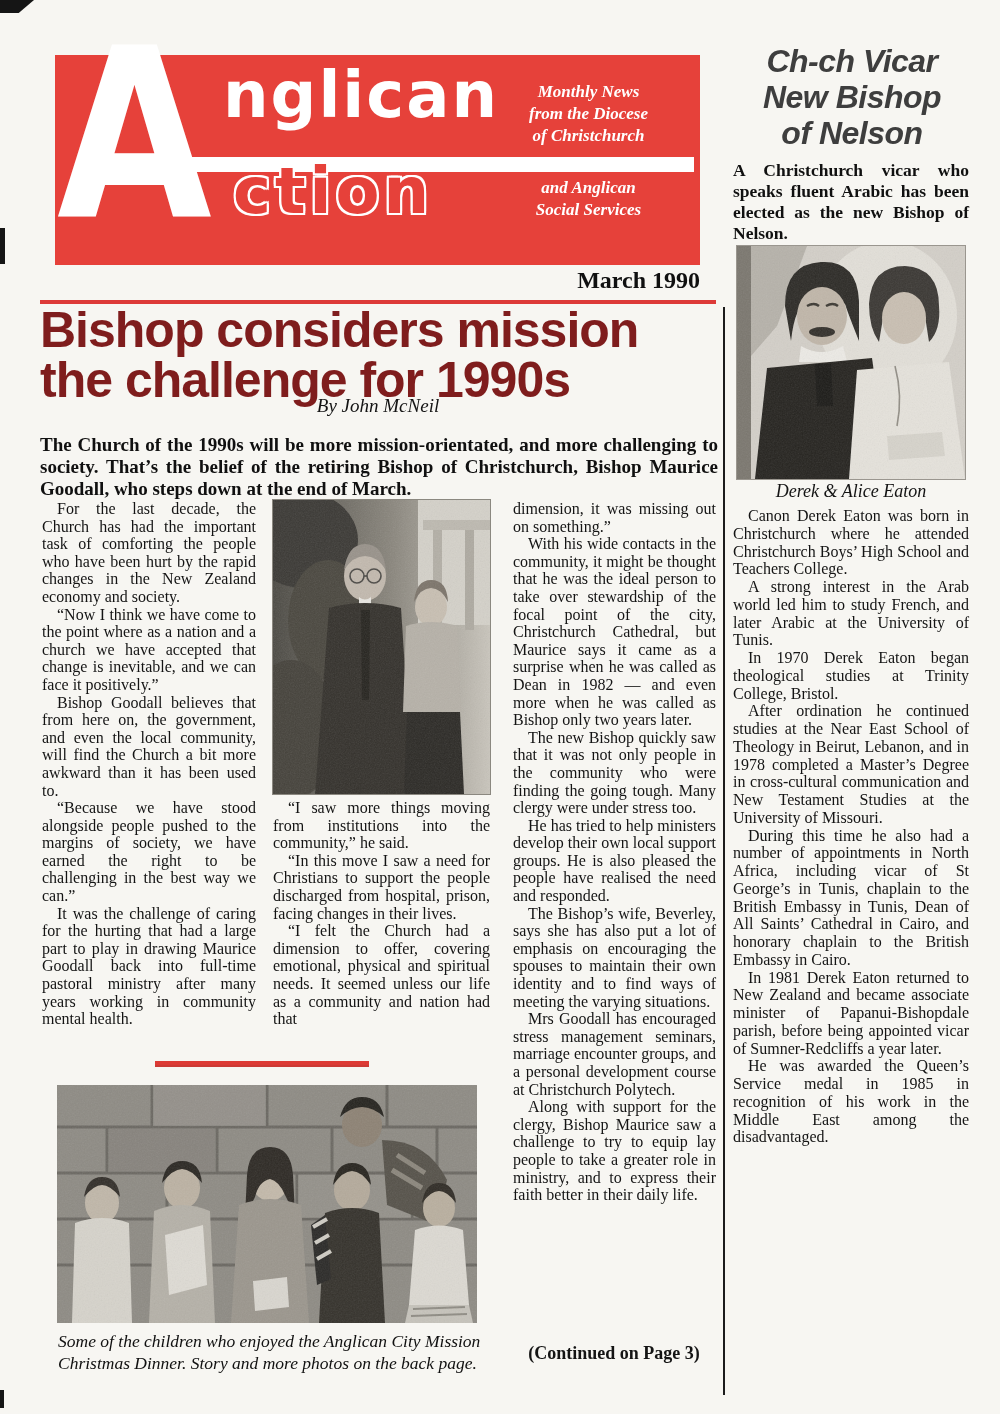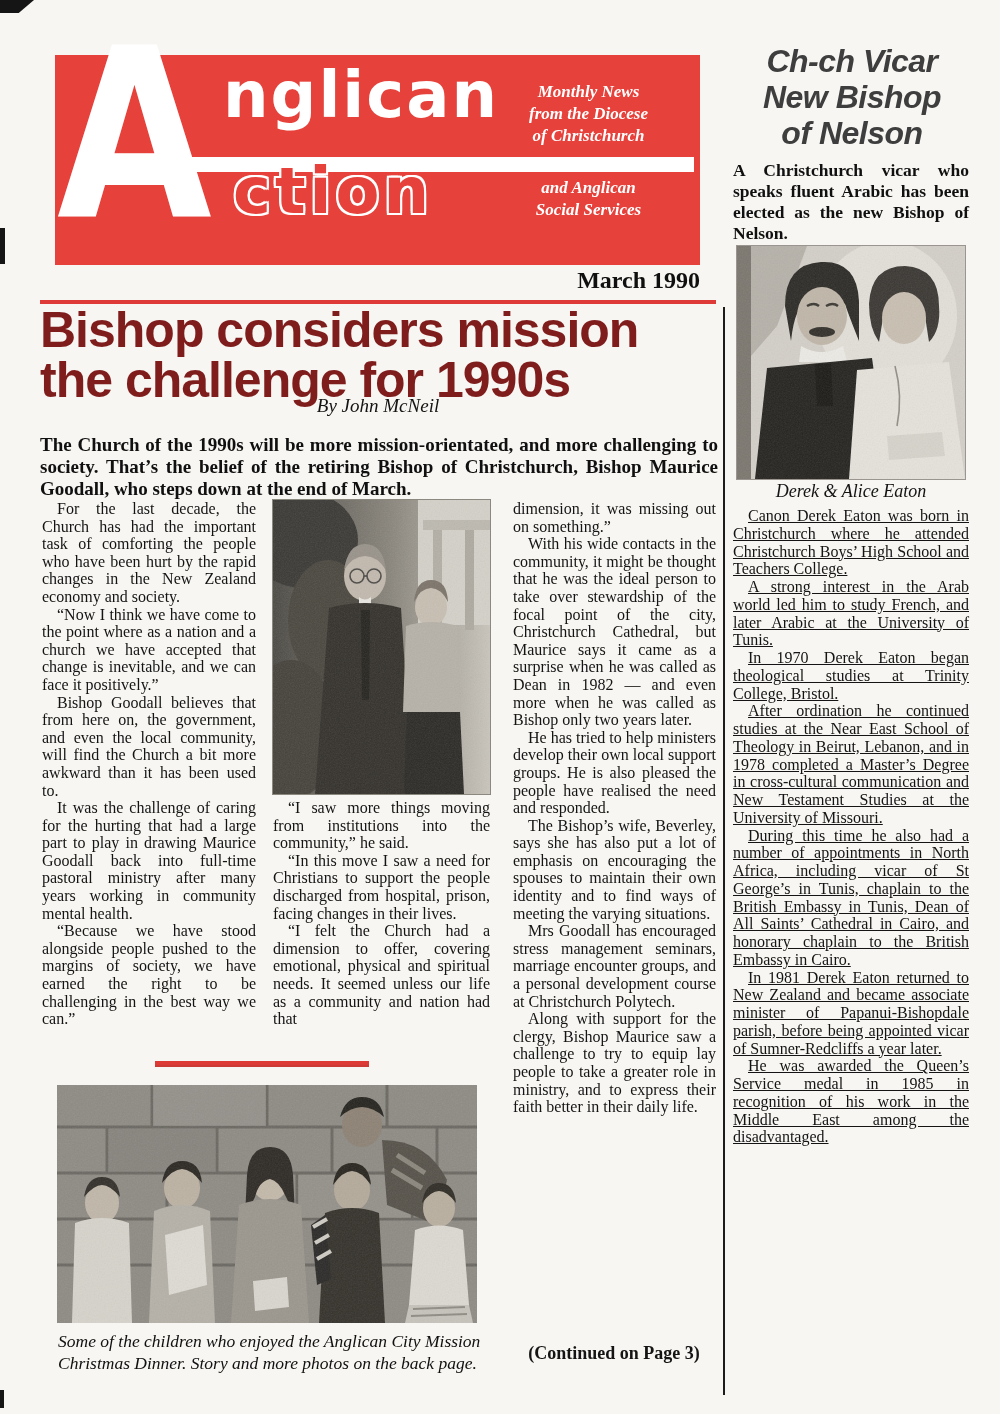--- a/index.html
+++ b/index.html
@@ -67,21 +67,21 @@
 
   
   .sb-headline{position:absolute;left:733px;top:44px;width:238px;margin:0;text-align:center;
                font:bold italic 32px/1.12 "Liberation Sans",sans-serif;color:#3e3e3e;letter-spacing:-0.5px;}
   .sb-headline p{margin:0;}
   .sb-lead{position:absolute;left:733px;top:160px;width:236px;text-align:justify;
            font:bold 17.5px/1.2 "Liberation Serif",serif;color:#101010;}
   .sb-caption{position:absolute;left:737px;top:482px;width:228px;text-align:center;
               font:italic 18px/1.1 "Liberation Serif",serif;}
   .sb-body{position:absolute;left:733px;top:507px;width:236px;text-align:justify;
-           font:16px/1.11 "Liberation Serif",serif;text-decoration:underline;}
+           font:16px/1.11 "Liberation Serif",serif;}
   .sb-body p{margin:0;text-indent:15px;}
 </style>
 </head>
 <body>
 
 <div class="page" data-name="newspaper-page">
 
   <div class="artifact corner" data-name="scan-artifact"></div>
   <div class="artifact dash1" data-name="scan-artifact"></div>
   <div class="artifact dash2" data-name="scan-artifact"></div>
@@ -109,22 +109,22 @@
       <p data-name="paragraph-line">Bishop considers mission</p>
       <p data-name="paragraph-line">the challenge for 1990s</p>
     </h1>
   <div class="byline" data-name="byline">By John McNeil</div>
   <div class="lead" data-name="lead-paragraph">The Church of the 1990s will be more mission-orientated, and more challenging to society. That’s the belief of the retiring Bishop of Christchurch, Bishop Maurice Goodall, who steps down at the end of March.</div>
 
   <div class="col col1" data-name="article-column-1">
       <p data-name="paragraph-line">For the last decade, the Church has had the important task of comforting the people who have been hurt by the rapid changes in the New Zealand economy and society.</p>
       <p data-name="paragraph-line">“Now I think we have come to the point where as a nation and a church we have accepted that change is inevitable, and we can face it positively.”</p>
       <p data-name="paragraph-line">Bishop Goodall believes that from here on, the government, and even the local community, will find the Church a bit more awkward than it has been used to.</p>
+      <p data-name="paragraph-line">“Because we have stood alongside people pushed to the margins of society, we have earned the right to be challenging in the best way we can.”</p>
       <p data-name="paragraph-line">It was the challenge of caring for the hurting that had a large part to play in drawing Maurice Goodall back into full-time pastoral ministry after many years working in community mental health.</p>
-      <p data-name="paragraph-line">“Because we have stood alongside people pushed to the margins of society, we have earned the right to be challenging in the best way we can.”</p>
     </div>
 
   <div class="col col2" data-name="article-column-2">
     <div class="photo bishop-photo" data-name="bishop-goodall-photo">
       <svg width="217" height="294" viewBox="0 0 217 294" xmlns="http://www.w3.org/2000/svg" data-name="bishop-photo-illustration">
         <defs>
           <linearGradient id="bg1" x1="0" y1="0" x2="1" y2="0">
             <stop offset="0" stop-color="#4c4a44"></stop>
               <stop offset="0.55" stop-color="#8a867d"></stop>
               <stop offset="1" stop-color="#c9c5bc"></stop>
@@ -161,20 +161,21 @@
         <p data-name="paragraph-line">“I saw more things moving from institutions into the community,” he said.</p>
         <p data-name="paragraph-line">“In this move I saw a need for Christians to support the people discharged from hospital, prison, facing changes in their lives.</p>
         <p data-name="paragraph-line">“I felt the Church had a dimension to offer, covering emotional, physical and spiritual needs. It seemed unless our life as a community and nation had that</p>
       </div>
   </div>
 
   <div class="col col3" data-name="article-column-3">
     <p class="no-indent" data-name="paragraph">dimension, it was missing out on something.”</p>
     <div data-name="article-column-3-rest">
         <p data-name="paragraph-line">With his wide contacts in the community, it might be thought that he was the ideal person to take over stewardship of the focal point of the city, Christchurch Cathedral, but Maurice says it came as a surprise when he was called as Dean in 1982 — and even more when he was called as Bishop only two years later.</p>
+        <p data-name="paragraph-line">The new Bishop quickly saw that it was not only people in the community who were finding the going tough. Many clergy were under stress too.</p>
         <p data-name="paragraph-line">He has tried to help ministers develop their own local support groups. He is also pleased the people have realised the need and responded.</p>
         <p data-name="paragraph-line">The Bishop’s wife, Beverley, says she has also put a lot of emphasis on encouraging the spouses to maintain their own identity and to find ways of meeting the varying situations.</p>
         <p data-name="paragraph-line">Mrs Goodall has encouraged stress management seminars, marriage encounter groups, and a personal development course at Christchurch Polytech.</p>
         <p data-name="paragraph-line">Along with support for the clergy, Bishop Maurice saw a challenge to try to equip lay people to take a greater role in ministry, and to express their faith better in their daily life.</p>
       </div>
   </div>
 
   <div class="double-rule" data-name="end-of-story-rule"></div>
 
   <div class="photo children-photo" data-name="children-photo">

